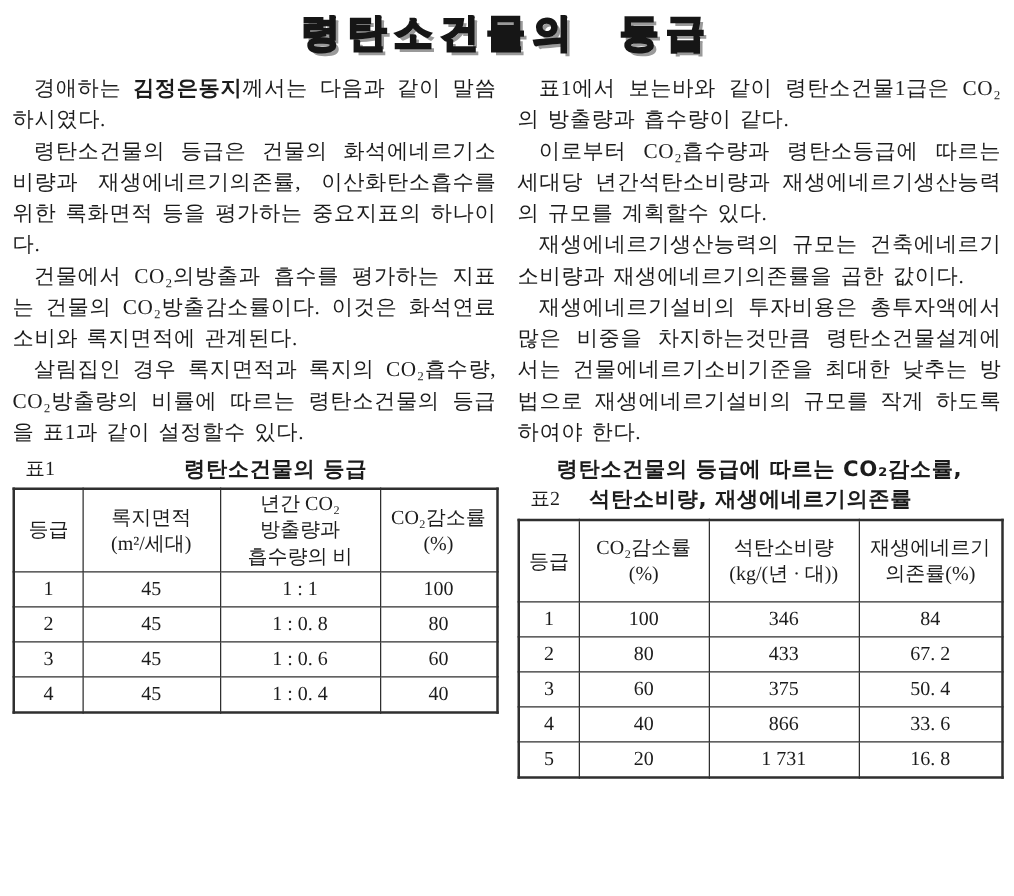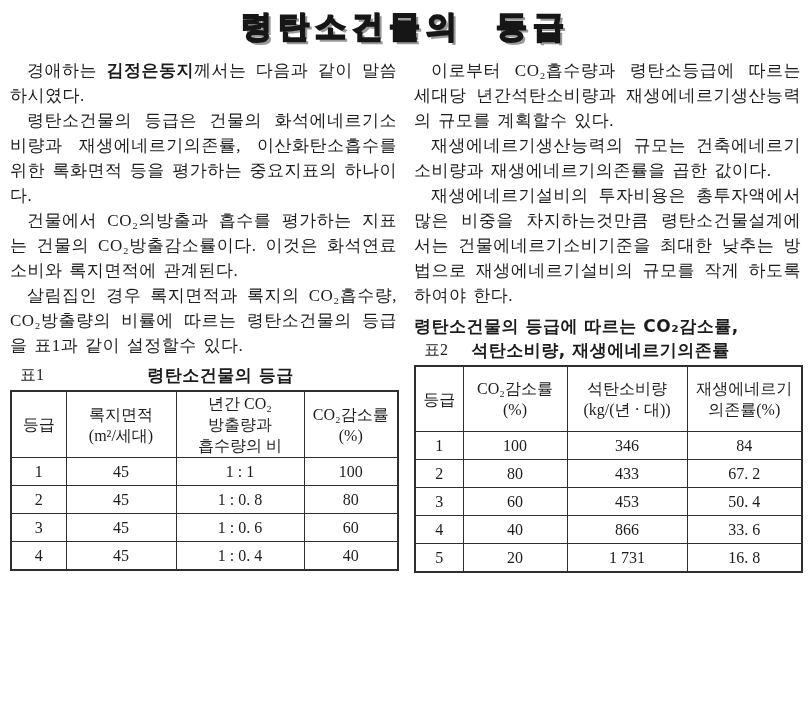--- a/index.html
+++ b/index.html
@@ -71,20 +71,21 @@
   .tbl-title {
     flex: 1;
     text-align: center;
     font-family: "DejaVu Sans", "Liberation Sans", sans-serif;
     font-weight: bold;
     font-size: 17px;
     letter-spacing: 0.5px;
   }
   .cap-line1 {
     margin-top: 6px;
+    text-align: center;
     font-family: "DejaVu Sans", "Liberation Sans", sans-serif;
     font-weight: bold;
     font-size: 17px;
     line-height: 24px;
     letter-spacing: 0.5px;
   }
   .cap-line2 {
     display: flex;
     align-items: flex-end;
     line-height: 24px;
@@ -183,20 +184,21 @@
             <td>45</td>
             <td>1 : 0. 4</td>
             <td>40</td>
           </tr>
 
         </tbody>
       </table>
     </div>
 
     <div class="col">
+      <p class="body">표1에서 보는바와 같이 령탄소건물1급은 CO₂의 방출량과 흡수량이 같다.</p>
       <p class="body">이로부터 CO₂흡수량과 령탄소등급에 따르는 세대당 년간석탄소비량과 재생에네르기생산능력의 규모를 계획할수 있다.</p>
       <p class="body">재생에네르기생산능력의 규모는 건축에네르기소비량과 재생에네르기의존률을 곱한 값이다.</p>
       <p class="body">재생에네르기설비의 투자비용은 총투자액에서 많은 비중을 차지하는것만큼 령탄소건물설계에서는 건물에네르기소비기준을 최대한 낮추는 방법으로 재생에네르기설비의 규모를 작게 하도록 하여야 한다.</p>
 
       <div class="cap-line1">령탄소건물의 등급에 따르는 CO₂감소률,</div>
       <div class="cap-line2">
         <span class="tbl-label">표2</span>
         <span class="cap2-text">석탄소비량, 재생에네르기의존률</span>
       </div>
 
@@ -227,21 +229,21 @@
           </tr>
           <tr>
             <td>2</td>
             <td>80</td>
             <td>433</td>
             <td>67. 2</td>
           </tr>
           <tr>
             <td>3</td>
             <td>60</td>
-            <td>453</td>
+            <td>375</td>
             <td>50. 4</td>
           </tr>
           <tr>
             <td>4</td>
             <td>40</td>
             <td>866</td>
             <td>33. 6</td>
           </tr>
           <tr>
             <td>5</td>

